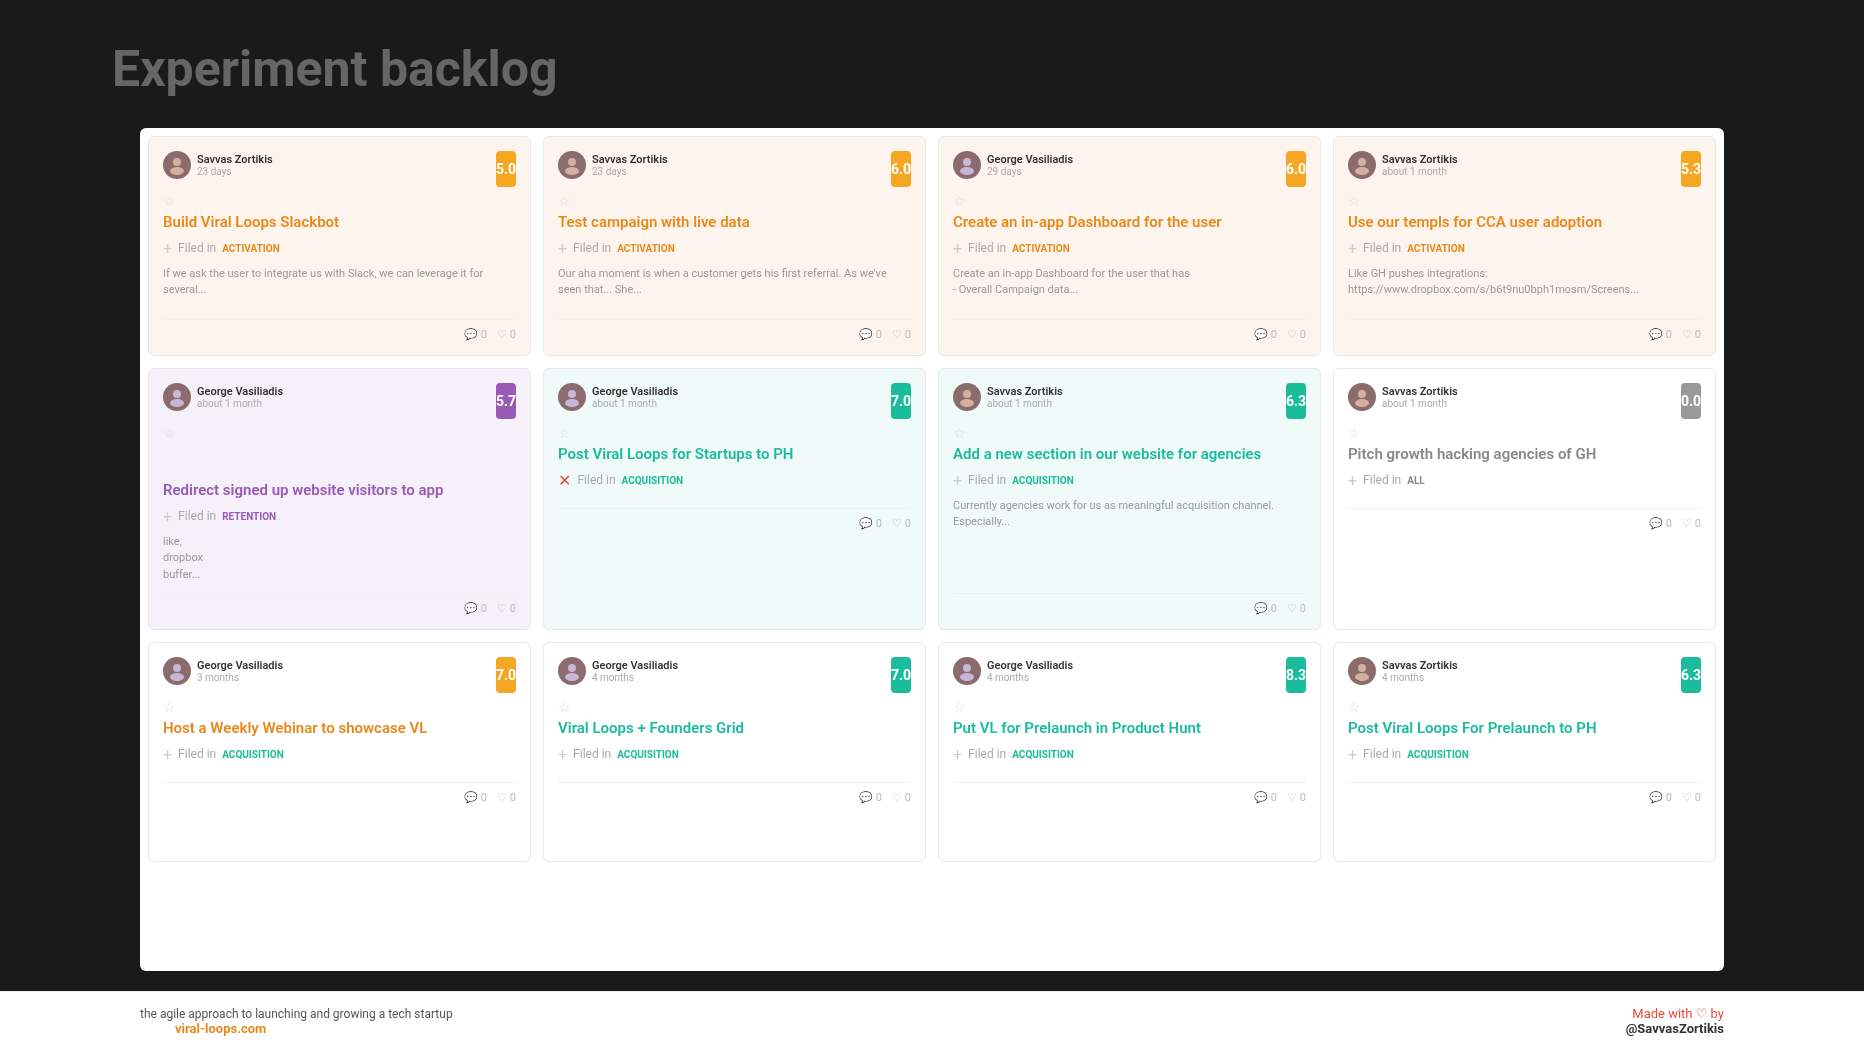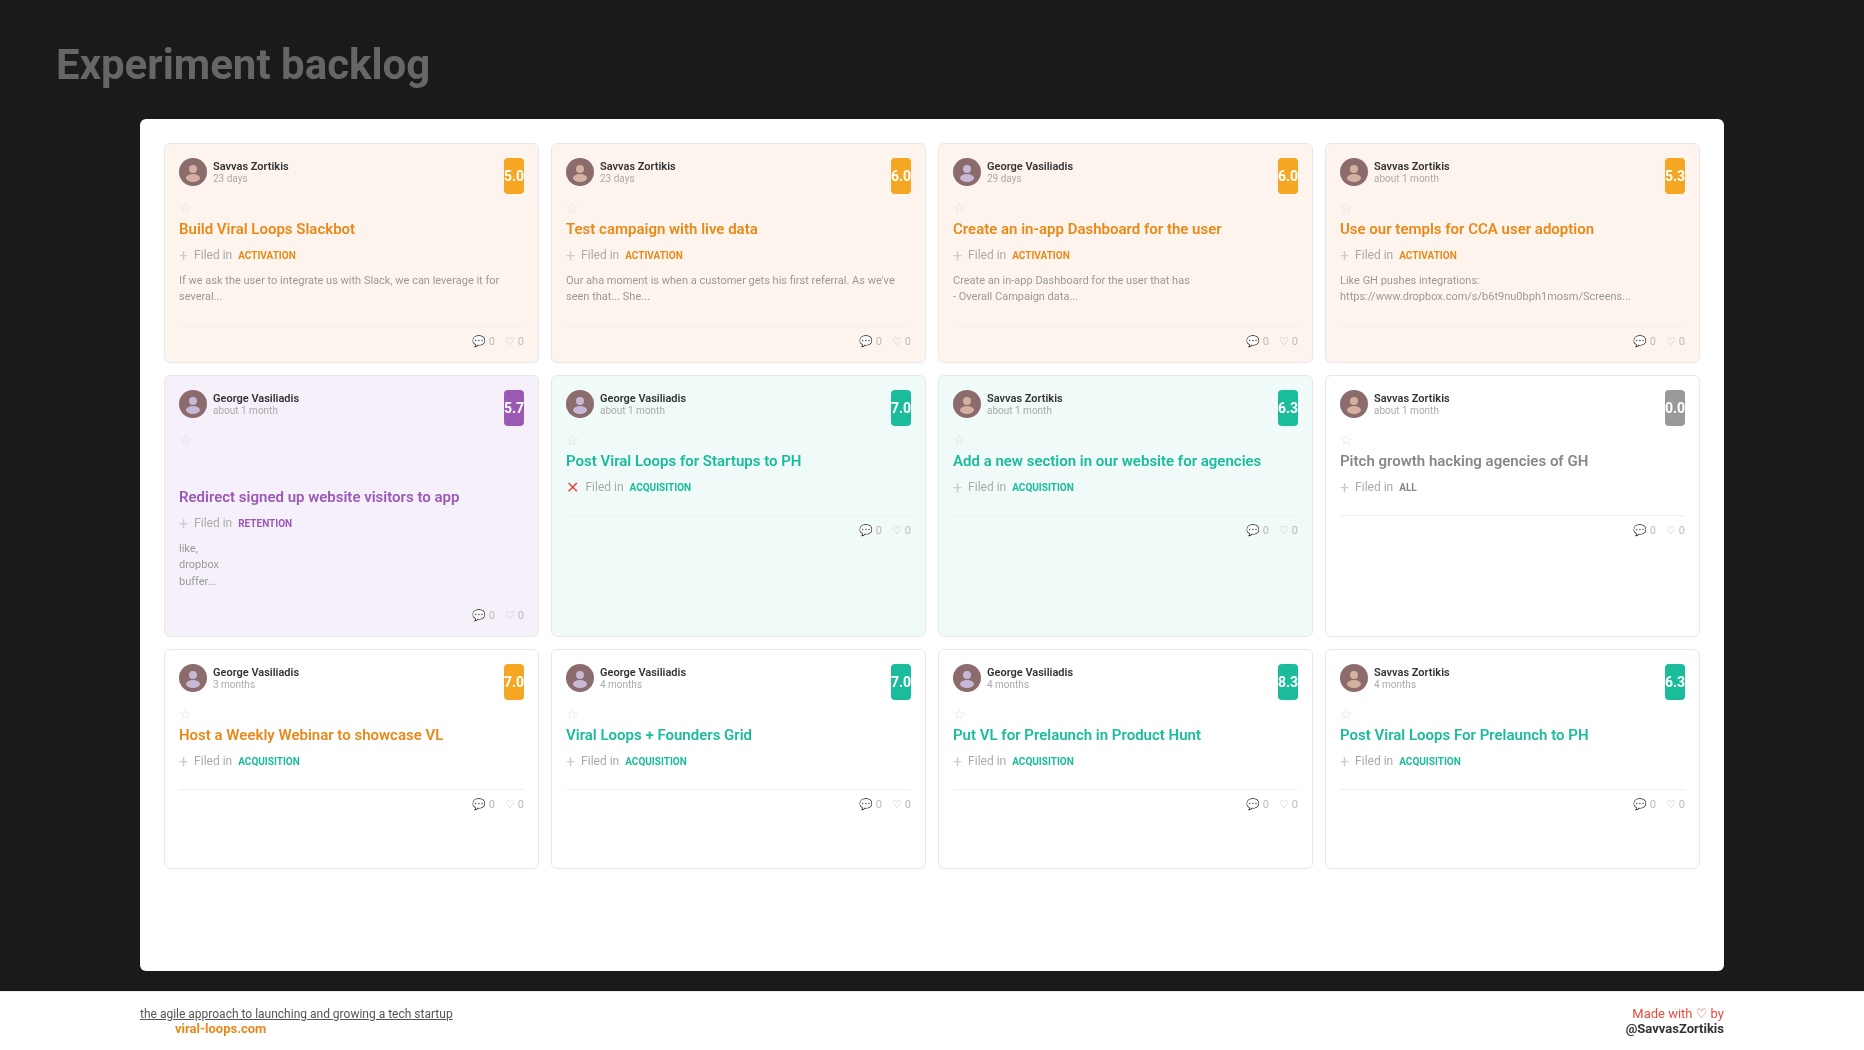--- a/index.html
+++ b/index.html
@@ -5,30 +5,30 @@
     * { box-sizing: border-box; margin: 0; padding: 0; }
     body {
       background: #1a1a1a;
       font-family: -apple-system, BlinkMacSystemFont, 'Segoe UI', Roboto, sans-serif;
       min-height: 1050px;
       display: flex;
       flex-direction: column;
     }
     .page-title {
       color: #666;
-      font-size: 42px;
+      font-size: 50px;
       font-weight: 700;
-      padding: 40px 0 30px 56px;
+      padding: 40px 0 30px 112px;
     }
     .main-content {
       flex: 1;
       background: #fff;
       margin: 0 140px;
       border-radius: 6px;
-      padding: 24px;
+      padding: 8px;
       overflow: hidden;
     }
     .grid {
       display: grid;
       grid-template-columns: repeat(4, 1fr);
       gap: 12px;
     }
     .card {
       background: #fff;
       border: 1px solid #e8e8e8;
@@ -167,21 +167,20 @@
       border-top: 1px solid #eee;
       margin-top: 20px;
     }
     .footer-left {
       display: flex;
       flex-direction: column;
     }
     .footer-tagline {
       font-size: 12px;
       color: #555;
-      text-decoration: underline;
     }
     .footer-link {
       color: #e8891a;
       font-size: 13px;
       font-weight: 700;
       text-decoration: none;
       margin-left: 35px;
     }
     .footer-right {
       font-size: 13px;
@@ -434,20 +433,21 @@
       </div>
       <div class="score-badge score-teal">6.3</div>
     </div>
     <div class="card-star">☆</div>
     <div class="card-title teal">Add a new section in our website for agencies</div>
     <div class="filed-row">
       <span class="filed-plus">+</span>
       <span class="filed-label">Filed in</span>
       <span class="filed-tag tag-acquisition">ACQUISITION</span>
     </div>
+    <div class="card-body">Currently agencies work for us as meaningful acquisition channel. Especially...</div>
     <div class="card-footer">
       <div class="footer-stat">
         <span>💬</span>
         <span>0</span>
       </div>
       <div class="footer-stat">
         <span>♡</span>
         <span>0</span>
       </div>
     </div>

